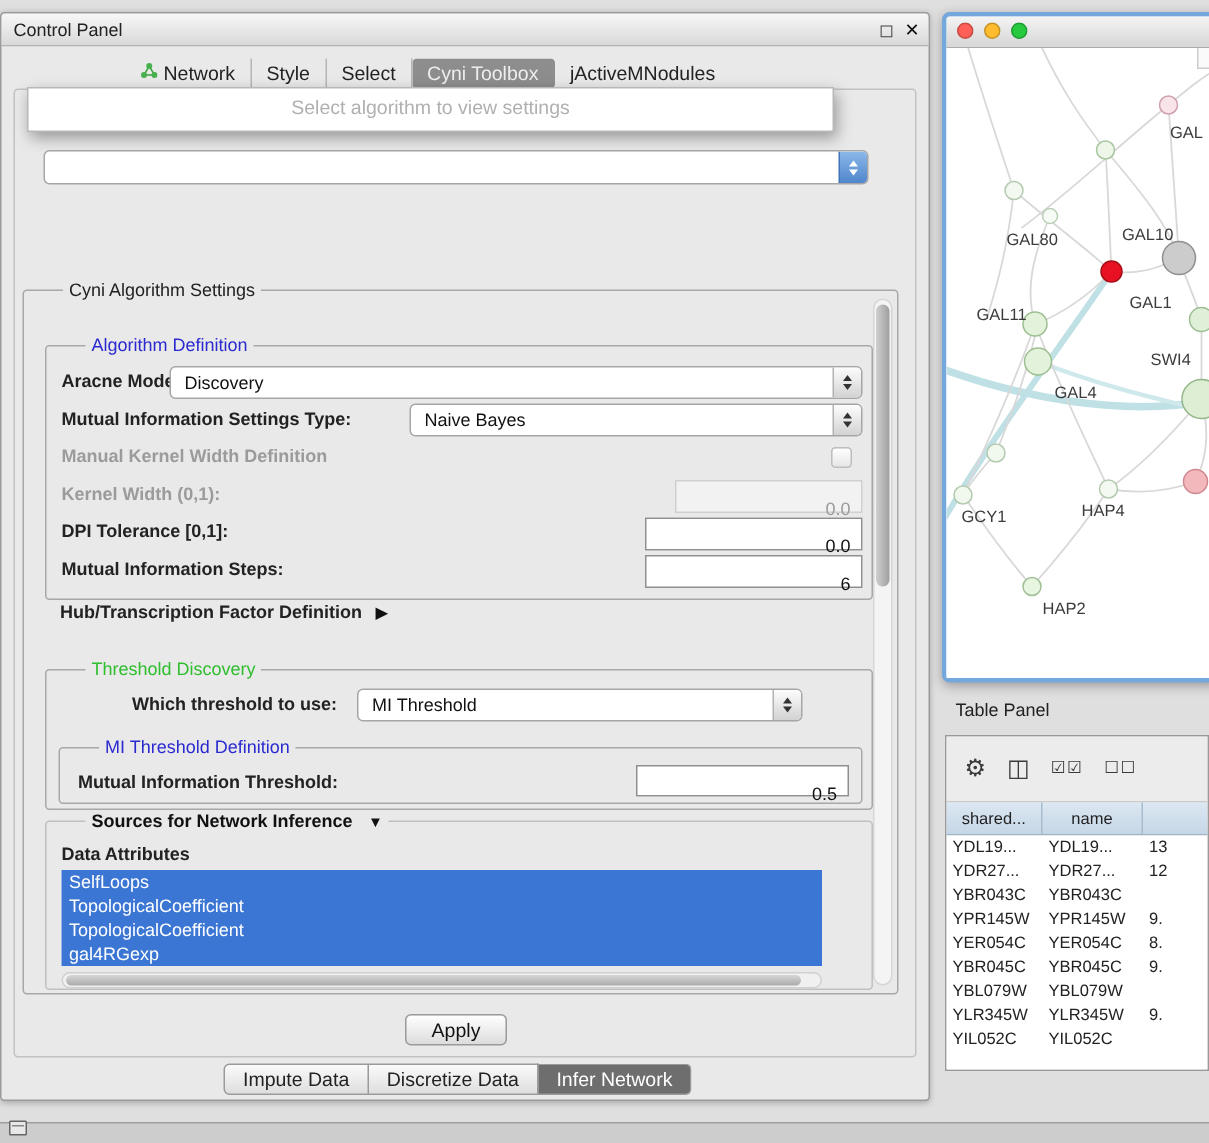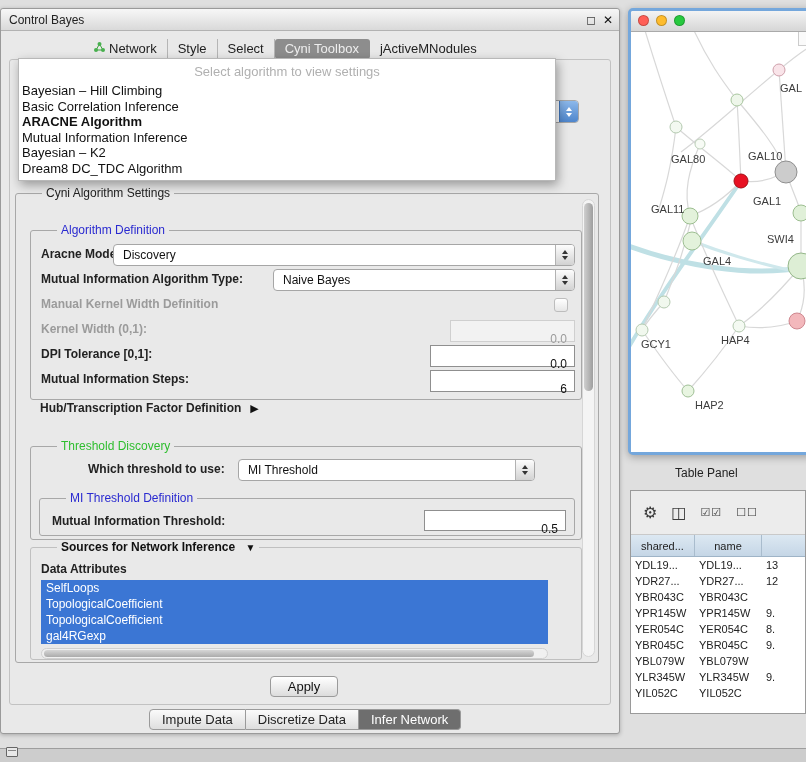--- a/index.html
+++ b/index.html
@@ -72,21 +72,21 @@
 
   .net-win{position:absolute;left:628px;top:8px;width:186px;height:447px;border:3px solid #74a7dc;border-radius:5px;background:#fff;box-shadow:0 2px 8px rgba(0,0,0,.3);}
   .net-titlebar{position:absolute;left:0;top:0;right:0;height:21px;background:linear-gradient(#f4f4f4,#d6d6d6);border-bottom:1px solid #aaa;border-radius:2px 2px 0 0;}
   #traffic-lights{position:absolute;left:7px;top:4px;display:flex;}
   .light{display:inline-block;width:11px;height:11px;border-radius:50%;margin-right:7px;border:1px solid rgba(0,0,0,.22);}
   .net-canvas{position:absolute;left:0;top:21px;right:0;bottom:0;background:#fff;overflow:hidden;}
   #net-svg{position:absolute;left:0;top:0;}
   #net-svg text{font-family:"Liberation Sans","DejaVu Sans",sans-serif;font-size:11px;fill:#3c3c3c;}
   .net-corner{position:absolute;right:0;top:0;width:13px;height:14px;background:#fafafa;border-left:1px solid #ccc;border-bottom:1px solid #ccc;}
 
-  .tp-title{position:absolute;left:637px;top:466px;font-size:12px;color:#222;margin-left:38px;}
+  .tp-title{position:absolute;left:637px;top:466px;font-size:12px;color:#222;}
   .tp-frame{position:absolute;left:630px;top:490px;width:176px;height:224px;background:#fff;border:1px solid #9a9a9a;overflow:hidden;}
   .tp-toolbar{position:absolute;left:0;top:0;right:0;height:44px;background:#ececec;border-bottom:1px solid #c9c9c9;display:flex;align-items:center;gap:14px;padding-left:12px;}
   .tp-ico{font-size:16px;color:#3a3a3a;line-height:1;white-space:nowrap;}
   .tp-ico.pair{font-size:11px;letter-spacing:1px;}
   .tp-header{position:absolute;left:0;top:44px;right:0;height:22px;background:linear-gradient(#dce8f2,#c5d6e6);border-bottom:1px solid #9fb4c7;display:flex;}
   .th{font-size:11px;color:#222;border-right:1px solid #a9bccd;display:flex;align-items:center;justify-content:center;height:100%;flex:none;}
   .tp-rows{position:absolute;left:0;top:66px;right:0;bottom:0;background:#fff;}
   .tr{display:flex;height:16px;line-height:16px;}
   .td{font-size:11px;color:#222;padding-left:4px;white-space:nowrap;overflow:hidden;flex:none;}
 
@@ -94,21 +94,21 @@
   .dock-icon{position:absolute;left:6px;top:747px;width:12px;height:10px;border:1px solid #666;background:#e8e8e8;border-radius:1px;}
   .dock-icon::after{content:"";position:absolute;left:1px;right:1px;top:2px;border-top:1px solid #888;}
 </style>
 </head>
 <body>
 
 <div id="page">
 
   <section class="win" style="left:0;top:8px;width:620px;height:726px">
     <div class="titlebar">
-      <span class="title">Control Bayes</span>
+      <span class="title">Control Panel</span>
       <span class="winctl">
         <span class="float-btn">◻</span>
         <span class="close-btn">✕</span>
       </span>
     </div>
 
     <nav class="tabs" id="top-tabs">
         <div class="tab">
           <span><svg width="12" height="12">
               <path d="M3 9L6.5 3L10 9Z" stroke="#3aa23a" fill="none"></path>
@@ -154,21 +154,21 @@
 
         <span class="lbl b" style="left:10px;top:16px">Aracne Mode:</span>
         <div class="combo" style="left:82px;top:13px;width:462px">
           <span class="combo-val">Discovery</span>
           <span class="combo-cap">
               <i class="tri-up"></i>
               <i class="tri-dn"></i>
             </span>
         </div>
 
-        <span class="lbl b" style="left:10px;top:41px">Mutual Information Algorithm Type:</span>
+        <span class="lbl b" style="left:10px;top:41px">Mutual Information Settings Type:</span>
         <div class="combo" style="left:242px;top:38px;width:302px">
           <span class="combo-val">Naive Bayes</span>
           <span class="combo-cap">
               <i class="tri-up"></i>
               <i class="tri-dn"></i>
             </span>
         </div>
 
         <span class="lbl b dis" style="left:10px;top:66px">Manual Kernel Width Definition</span>
         <span class="checkbox" style="left:523px;top:67px"></span>
@@ -231,28 +231,20 @@
     <button class="apply" style="left:269px;top:667px">Apply</button>
 
     <nav class="bottom-tabs" id="bottom-tabs">
         <div class="btab">Impute Data</div>
         <div class="btab">Discretize Data</div>
         <div class="btab sel">Infer Network</div>
       </nav>
 
     <div class="popup">
       <div class="popup-placeholder">Select algorithm to view settings</div>
-      <div id="popup-items">
-          <div class="popup-item">Bayesian – Hill Climbing</div>
-          <div class="popup-item">Basic Correlation Inference</div>
-          <div class="popup-item bold">ARACNE Algorithm</div>
-          <div class="popup-item">Mutual Information Inference</div>
-          <div class="popup-item">Bayesian – K2</div>
-          <div class="popup-item">Dream8 DC_TDC Algorithm</div>
-        </div>
     </div>
   </section>
 
   <section class="net-win">
     <div class="net-titlebar">
       <span id="traffic-lights">
           <span class="light" style="background: rgb(255, 95, 87);"></span>
           <span class="light" style="background: rgb(254, 188, 46);"></span>
           <span class="light" style="background: rgb(39, 201, 63);"></span>
         </span>

